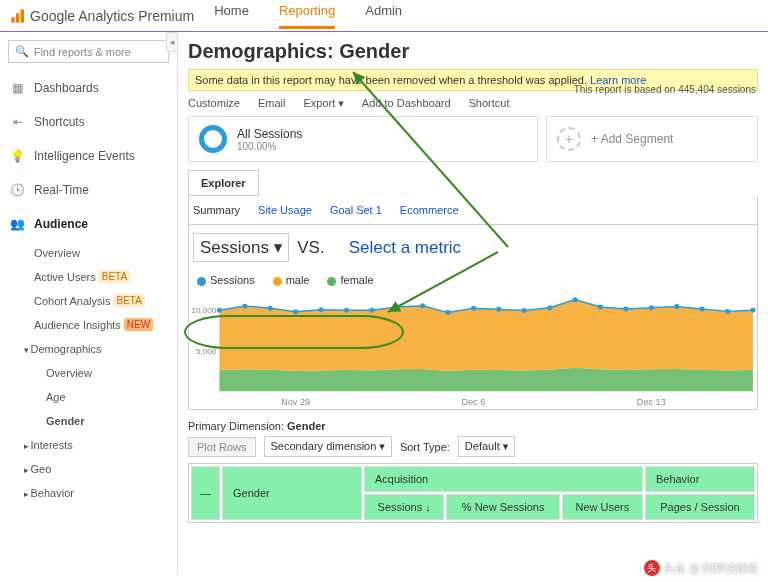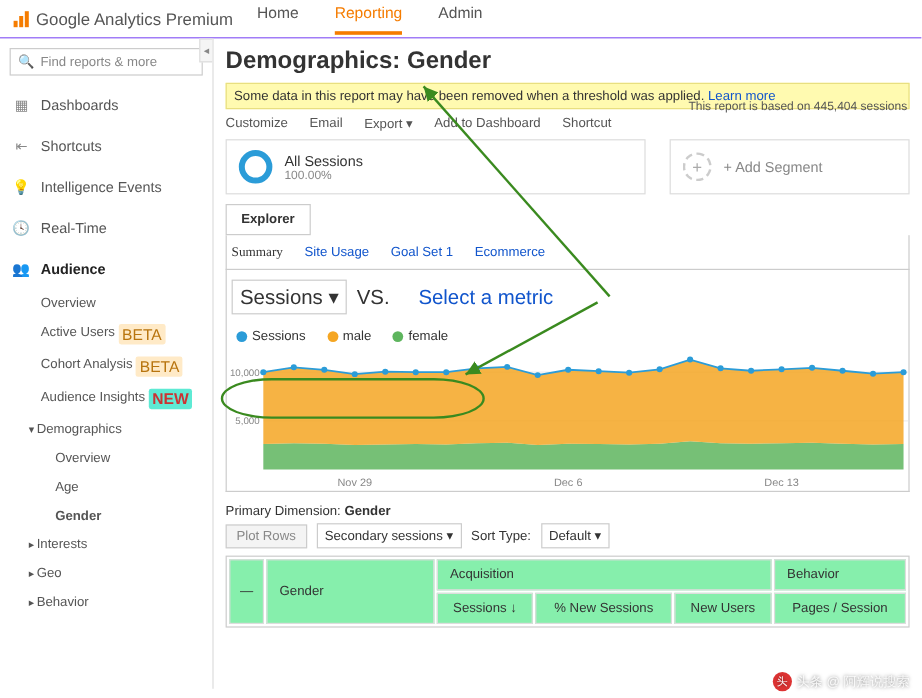--- a/index.html
+++ b/index.html
@@ -13,40 +13,40 @@
 .layout { display: flex; height: calc(100% - 40px); }
 .sidebar { width: 178px; border-right: 1px solid #ddd; overflow: hidden; position: relative; flex-shrink: 0; }
 .collapse { position: absolute; right: -1px; top: 0; width: 12px; height: 20px; background: #f5f5f5; border: 1px solid #ddd; font-size: 9px; line-height: 18px; text-align: center; color: #888; cursor: pointer; }
 .search { margin: 8px; border: 1px solid #ccc; display: flex; align-items: center; padding: 4px 6px; gap: 5px; color: #888; font-size: 11px; }
 .navitem { display: flex; align-items: center; gap: 8px; padding: 10px 10px; color: #555; cursor: pointer; }
 .navitem .ico { width: 16px; color: #888; text-align: center; }
 .navitem.bold { font-weight: bold; color: #222; }
 .sub { padding: 6px 10px 6px 34px; color: #555; cursor: pointer; font-size: 11px; }
 .sub.bold { font-weight: bold; }
 .sub .caret { margin-left: -10px; margin-right: 2px; font-size: 9px; }
-.tag { font-size: 13px; padding: 1px 3px; margin-left: 3px; border-radius: 2px; vertical-align: top; }
+.tag { font-size: 10px; padding: 1px 3px; margin-left: 3px; border-radius: 2px; vertical-align: top; }
 .tag.beta { background: #ffeac7; color: #b8740e; }
-.tag.new { background: #5eead4; color: #c33; font-weight: bold; }
+.tag.new { background: #fdba74; color: #c33; }
 .main { flex: 1; padding: 0 10px; overflow: hidden; position: relative; }
 h1 { font-size: 20px; font-weight: bold; margin: 8px 0 6px; }
 .banner { background: #fffab0; border: 1px solid #e8df80; padding: 4px 6px; font-size: 11px; margin-bottom: 6px; }
 .banner a { color: #15c; }
 .actions { display: flex; gap: 18px; font-size: 11px; color: #555; margin-bottom: 4px; }
 .actions span { cursor: pointer; }
 .reportmeta { position: absolute; right: 12px; top: 52px; font-size: 10px; color: #555; }
-.segments { display: flex; gap: 20px; margin: 6px 0 8px; border-radius: 10px; }
+.segments { display: flex; gap: 8px; margin: 6px 0 8px; border-radius: 10px; }
 .segbox { border: 1px solid #ddd; padding: 8px 10px; display: flex; align-items: center; gap: 10px; }
 .segbox.wide { flex: 0 0 350px; }
 .donut { width: 28px; height: 28px; border: 5px solid #2b9cd8; border-radius: 50%; }
 .addcircle { width: 24px; height: 24px; border: 2px dashed #ccc; border-radius: 50%; line-height: 20px; text-align: center; color: #aaa; font-size: 14px; }
 .tabstrip { display: flex; text-align: center; }
 .tab { border: 1px solid #ccc; padding: 6px 12px; background: #fff; font-weight: bold; font-size: 11px; cursor: pointer; }
 .subtabs { display: flex; gap: 18px; padding: 8px 4px; font-size: 11px; border: 1px solid #ccc; border-top: none; }
 .subtabs a { color: #15c; cursor: pointer; }
-.subtabs .cur { color: #333; font-family: Liberation Serif, serif; }
+.subtabs .cur { color: #333; }
 .metricrow { display: flex; align-items: center; gap: 8px; padding: 8px 4px; font-size: 17px; border-left: 1px solid #ccc; border-right: 1px solid #ccc; }
 .selbtn { border: 1px solid #ccc; padding: 3px 6px; cursor: pointer; }
 .bluelink { color: #15c; cursor: pointer; margin-left: 16px; }
 .legend { display: flex; gap: 18px; padding: 4px 8px; font-size: 11px; border-left: 1px solid #ccc; border-right: 1px solid #ccc; }
 .dot { width: 9px; height: 9px; border-radius: 50%; display: inline-block; margin-right: 4px; vertical-align: middle; }
 .chart { height: 120px; border: 1px solid #ccc; border-top: none; position: relative; background: #fff; }
 .chart svg { width: 100%; height: 100%; }
 .dim { font-size: 11px; margin: 10px 0 4px; }
 .dim b { color: #333; }
 .ctrlrow { display: flex; align-items: center; gap: 8px; font-size: 11px; margin-bottom: 6px; }
@@ -201,21 +201,21 @@
           <text x="455.8095238095238" y="116" font-size="9" text-anchor="middle" fill="#888">Dec 13</text>
         </svg>
     </div>
 
     <div class="dim">
       <span>Primary Dimension:</span>
       <b>Gender</b>
     </div>
     <div class="ctrlrow">
       <span class="btn">Plot Rows</span>
-      <span class="selbtn">Secondary sessions ▾</span>
+      <span class="selbtn">Secondary dimension ▾</span>
       <span>Sort Type:</span>
       <span class="selbtn">Default ▾</span>
     </div>
 
     <table class="table">
       <tbody>
           <tr>
         <th rowspan="2" style="width:20px">—</th>
         <th rowspan="2" class="grp" style="width:140px">Gender</th>
         <th colspan="3" class="grp">Acquisition</th>

